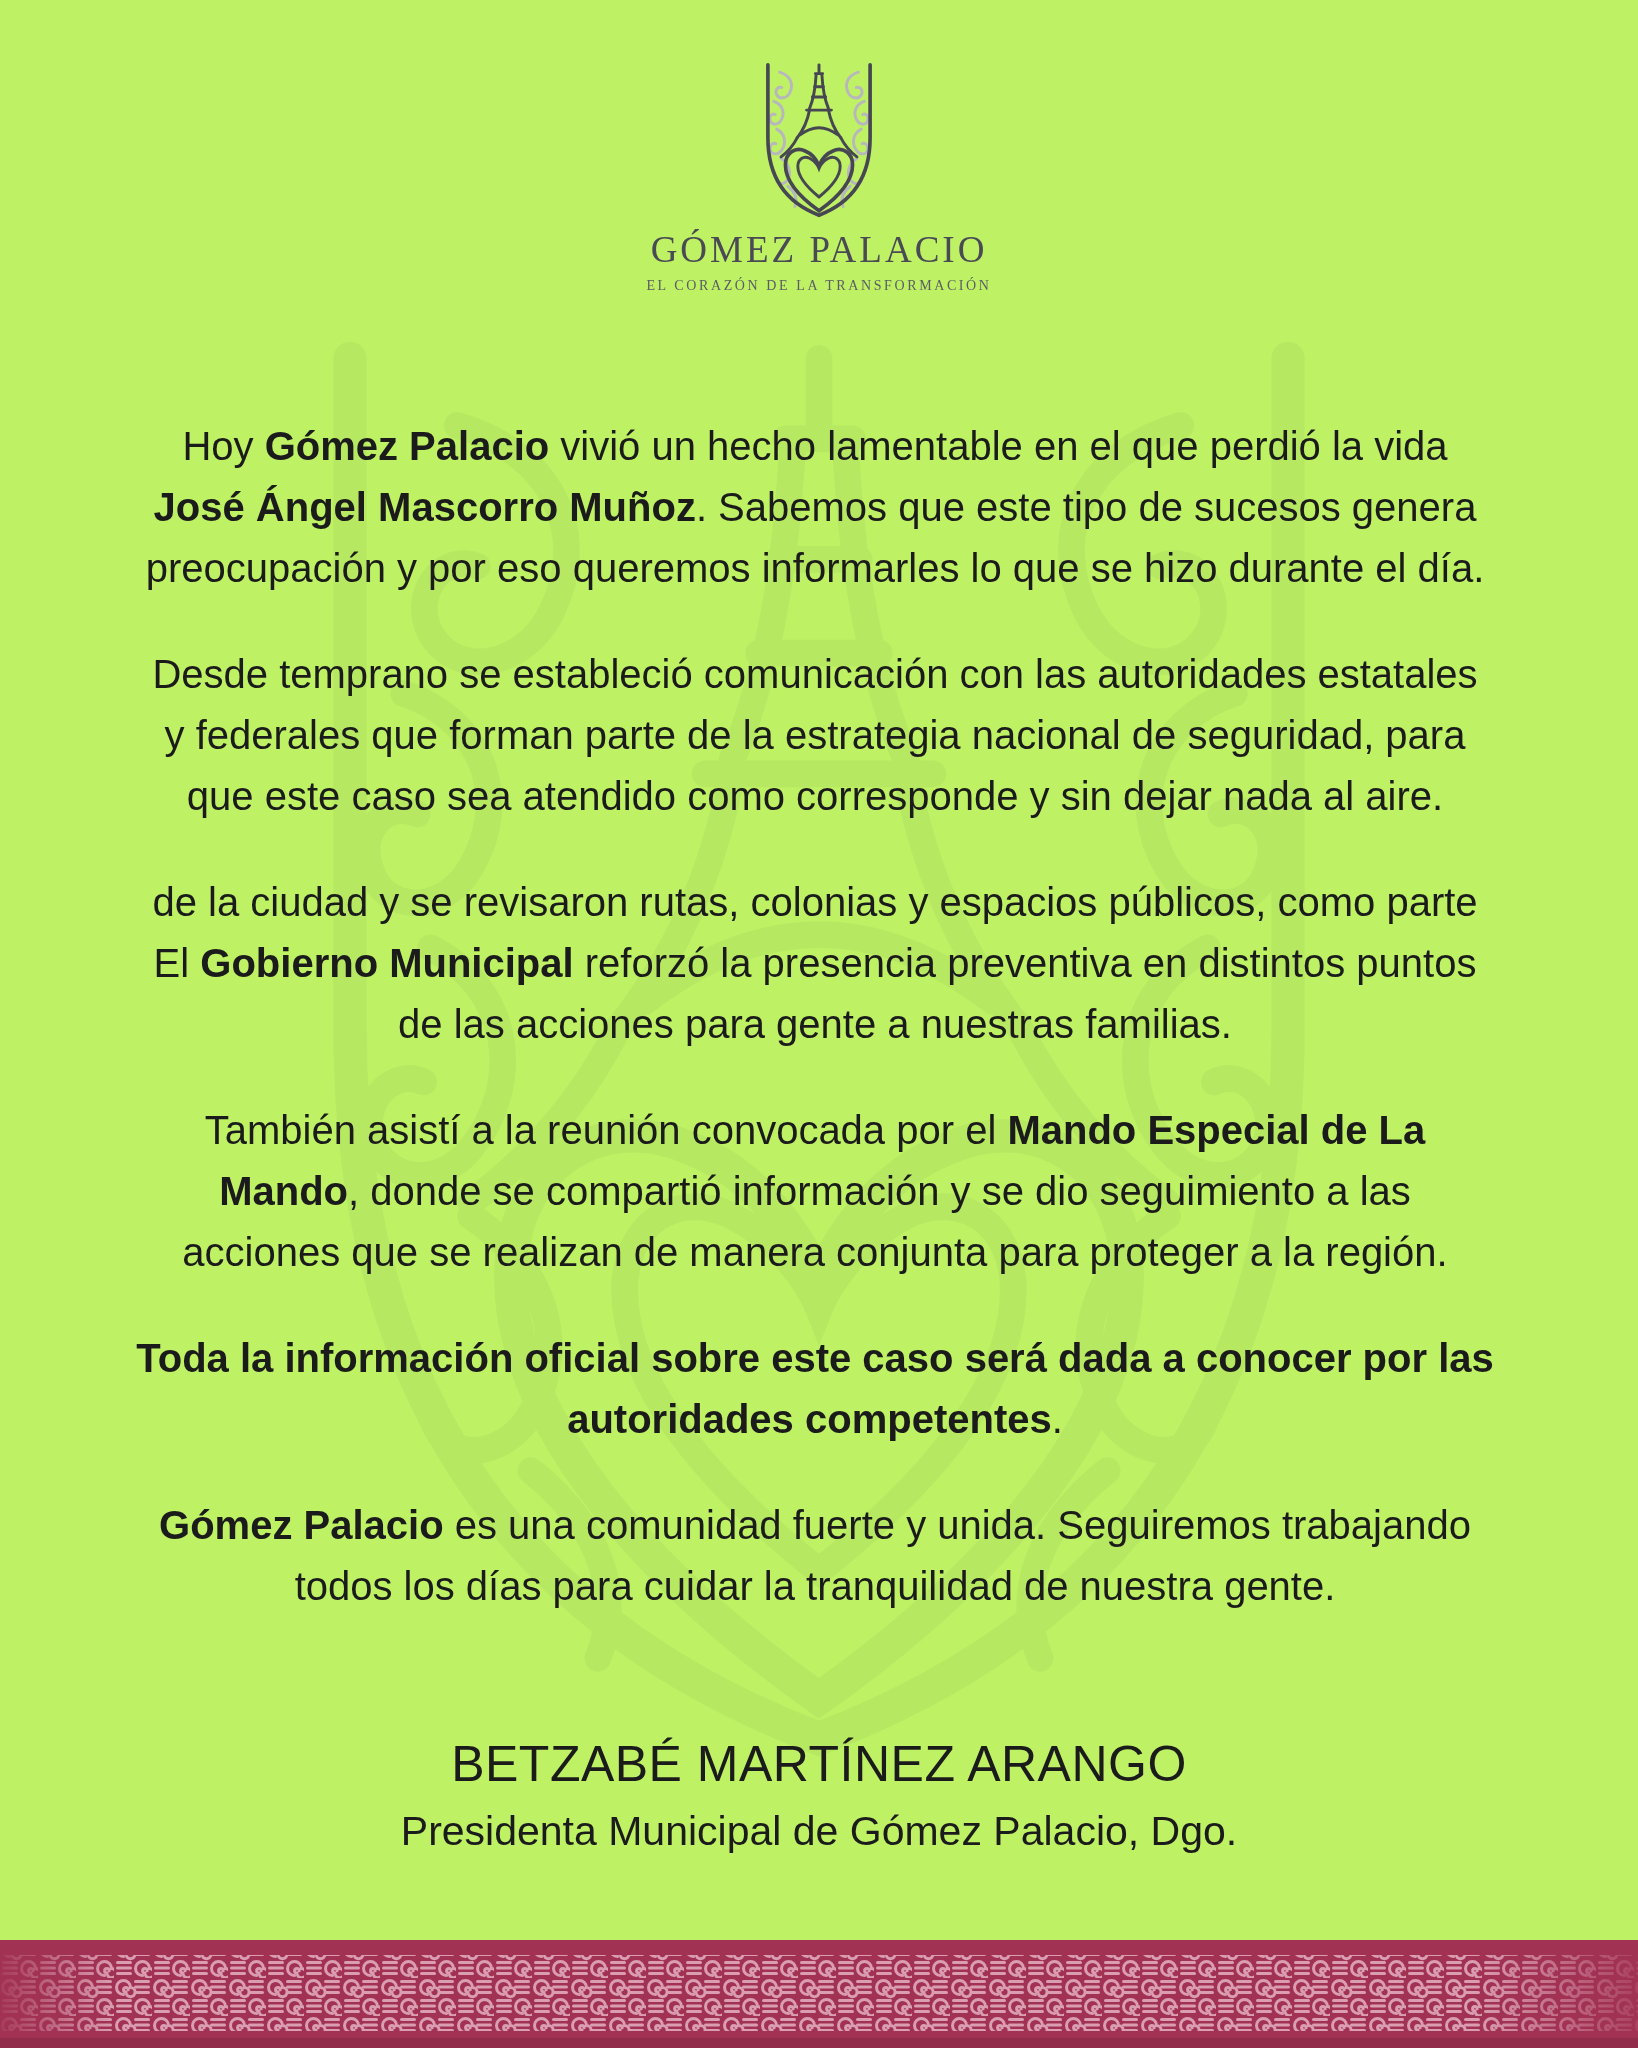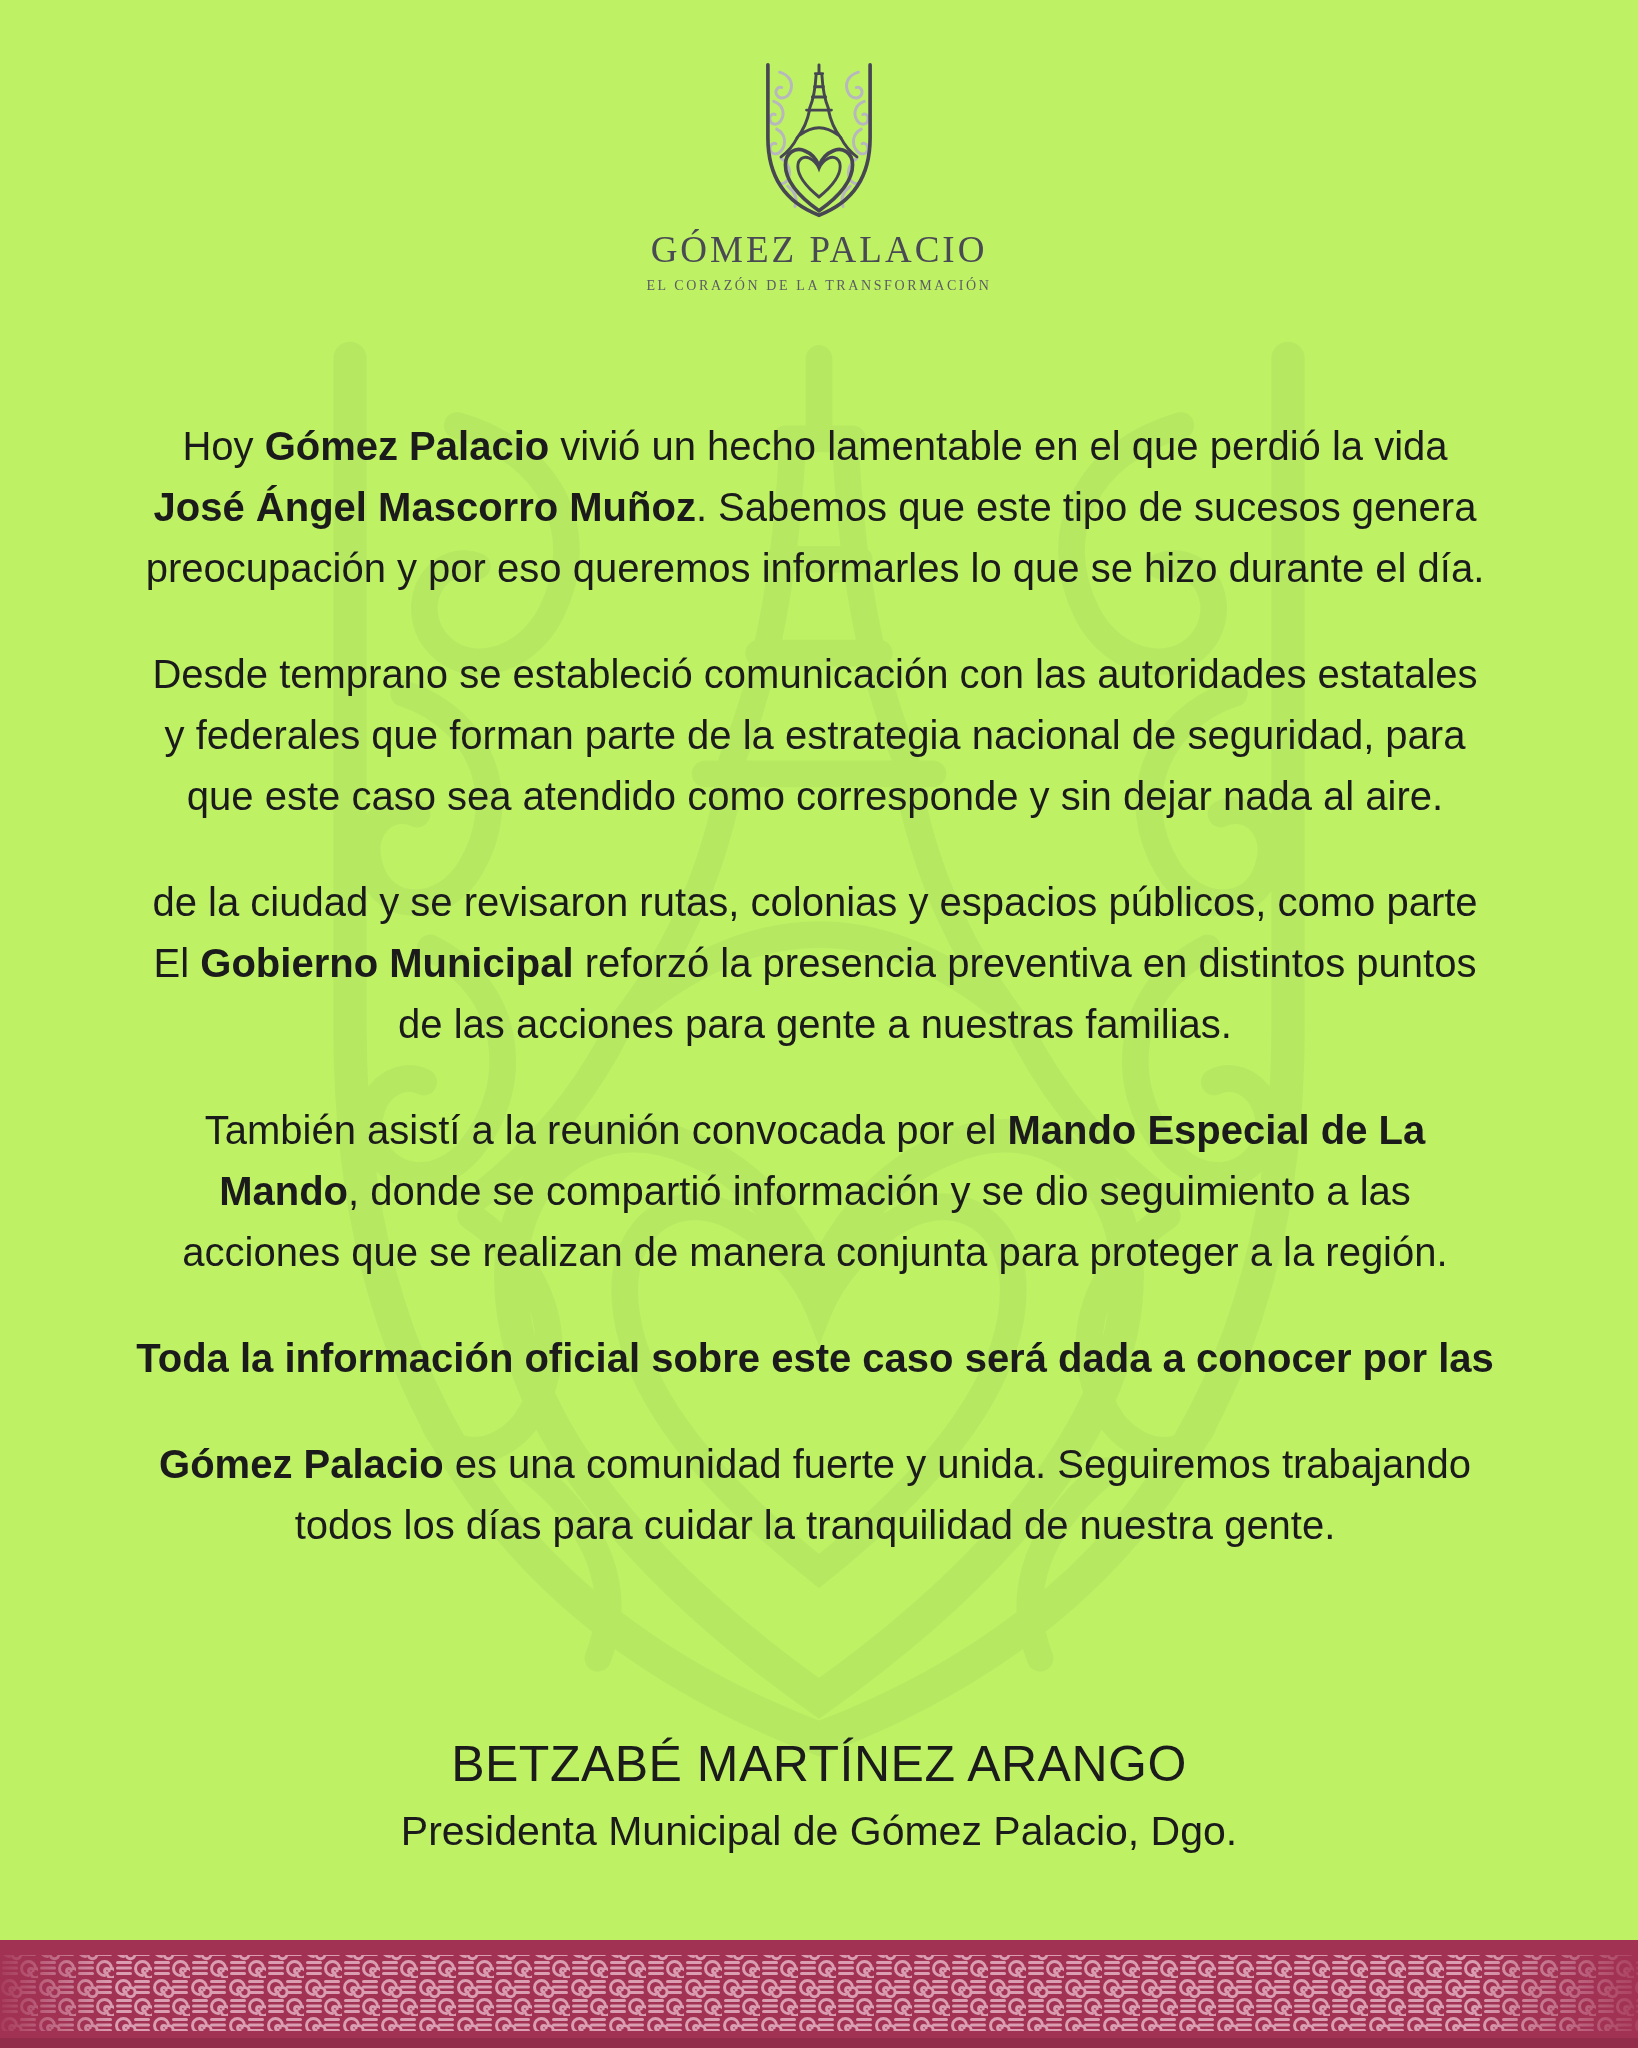--- a/index.html
+++ b/index.html
@@ -158,20 +158,21 @@
         <div class="text-line"><span>El </span><b>Gobierno Municipal</b><span> reforzó la presencia preventiva en distintos puntos</span></div>
         <div class="text-line"><span>de las acciones para gente a nuestras familias.</span></div>
       </div>
       <div class="paragraph">
         <div class="text-line"><span>También asistí a la reunión convocada por el </span><b>Mando Especial de La</b></div>
         <div class="text-line"><b>Mando</b><span>, donde se compartió información y se dio seguimiento a las</span></div>
         <div class="text-line"><span>acciones que se realizan de manera conjunta para proteger a la región.</span></div>
       </div>
       <div class="paragraph">
         <div class="text-line"><b>Toda la información oficial sobre este caso será dada a conocer por las</b></div>
+        <div class="text-line"><b>autoridades competentes</b><span>.</span></div>
       </div>
       <div class="paragraph">
         <div class="text-line"><b>Gómez Palacio</b><span> es una comunidad fuerte y unida. Seguiremos trabajando</span></div>
         <div class="text-line"><span>todos los días para cuidar la tranquilidad de nuestra gente.</span></div>
       </div>
     </main>
 
   <div class="sig-name">BETZABÉ MARTÍNEZ ARANGO</div>
   <div class="sig-title">Presidenta Municipal de Gómez Palacio, Dgo.</div>
 

